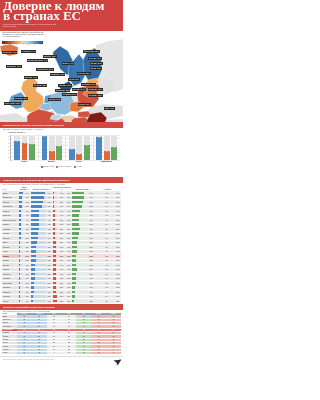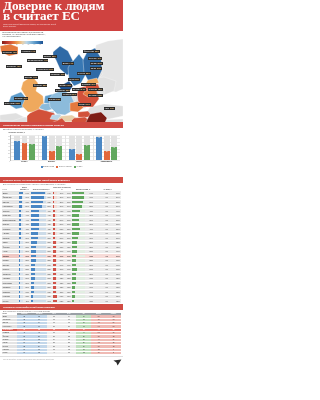--- a/index.html
+++ b/index.html
@@ -59,21 +59,21 @@
 .t4 td.g{background:#c2e0c0}
 .t4 tr.hr td{background:#e8736a;color:#fff;font-weight:700}
 .t4 tr.hr td.c0{background:#d9544a;color:#fff}
 .srcbar{position:relative;font-size:1.25px;color:#a6a6a6;padding:1.2px 3px 1px;line-height:1.55px;border-top:0.3px solid #dedede;margin-top:1px;height:11px}
 .logo{position:absolute;right:1.5px;bottom:1px}
 </style>
 </head>
 <body>
 
 <div class="hdr">
- <h1><span>Доверие к людям</span><br><span>в считает ЕС</span></h1>
+ <h1><span>Доверие к людям</span><br><span>в странах ЕС</span></h1>
  <div class="sub">Какая доля жителей Евросоюза считает, что большинству людей можно доверять</div>
 </div>
 <div class="mapwrap">
 <svg class="mapsvg" width="123" height="93" viewBox="0 0 123 93">
       <polygon points="96,14 108,10 123,8 123,58 116,61 106,59 99,52 95,42 94,26" fill="#e5e5e5" stroke="#fff" stroke-width="0.3"></polygon>
       <polygon points="90,48 104,46 116,50 114,60 101,65 90,62 85,54" fill="#e0e0e0" stroke="#fff" stroke-width="0.3"></polygon>
       <polygon points="87,38 98,36 103,43 97,49 88,48 84,42" fill="#e2e2e2" stroke="#fff" stroke-width="0.3"></polygon>
       <polygon points="100,58 104,57 105,62 100,63" fill="#e0e0e0" stroke="#fff" stroke-width="0.3"></polygon>
       <polygon points="90,76 104,73 123,75 123,85 109,88 94,87 87,81" fill="#e0e0e0" stroke="#fff" stroke-width="0.3"></polygon>
       <polygon points="73,65 81,63 84,70 77,74 72,71" fill="#e0e0e0" stroke="#fff" stroke-width="0.3"></polygon>

